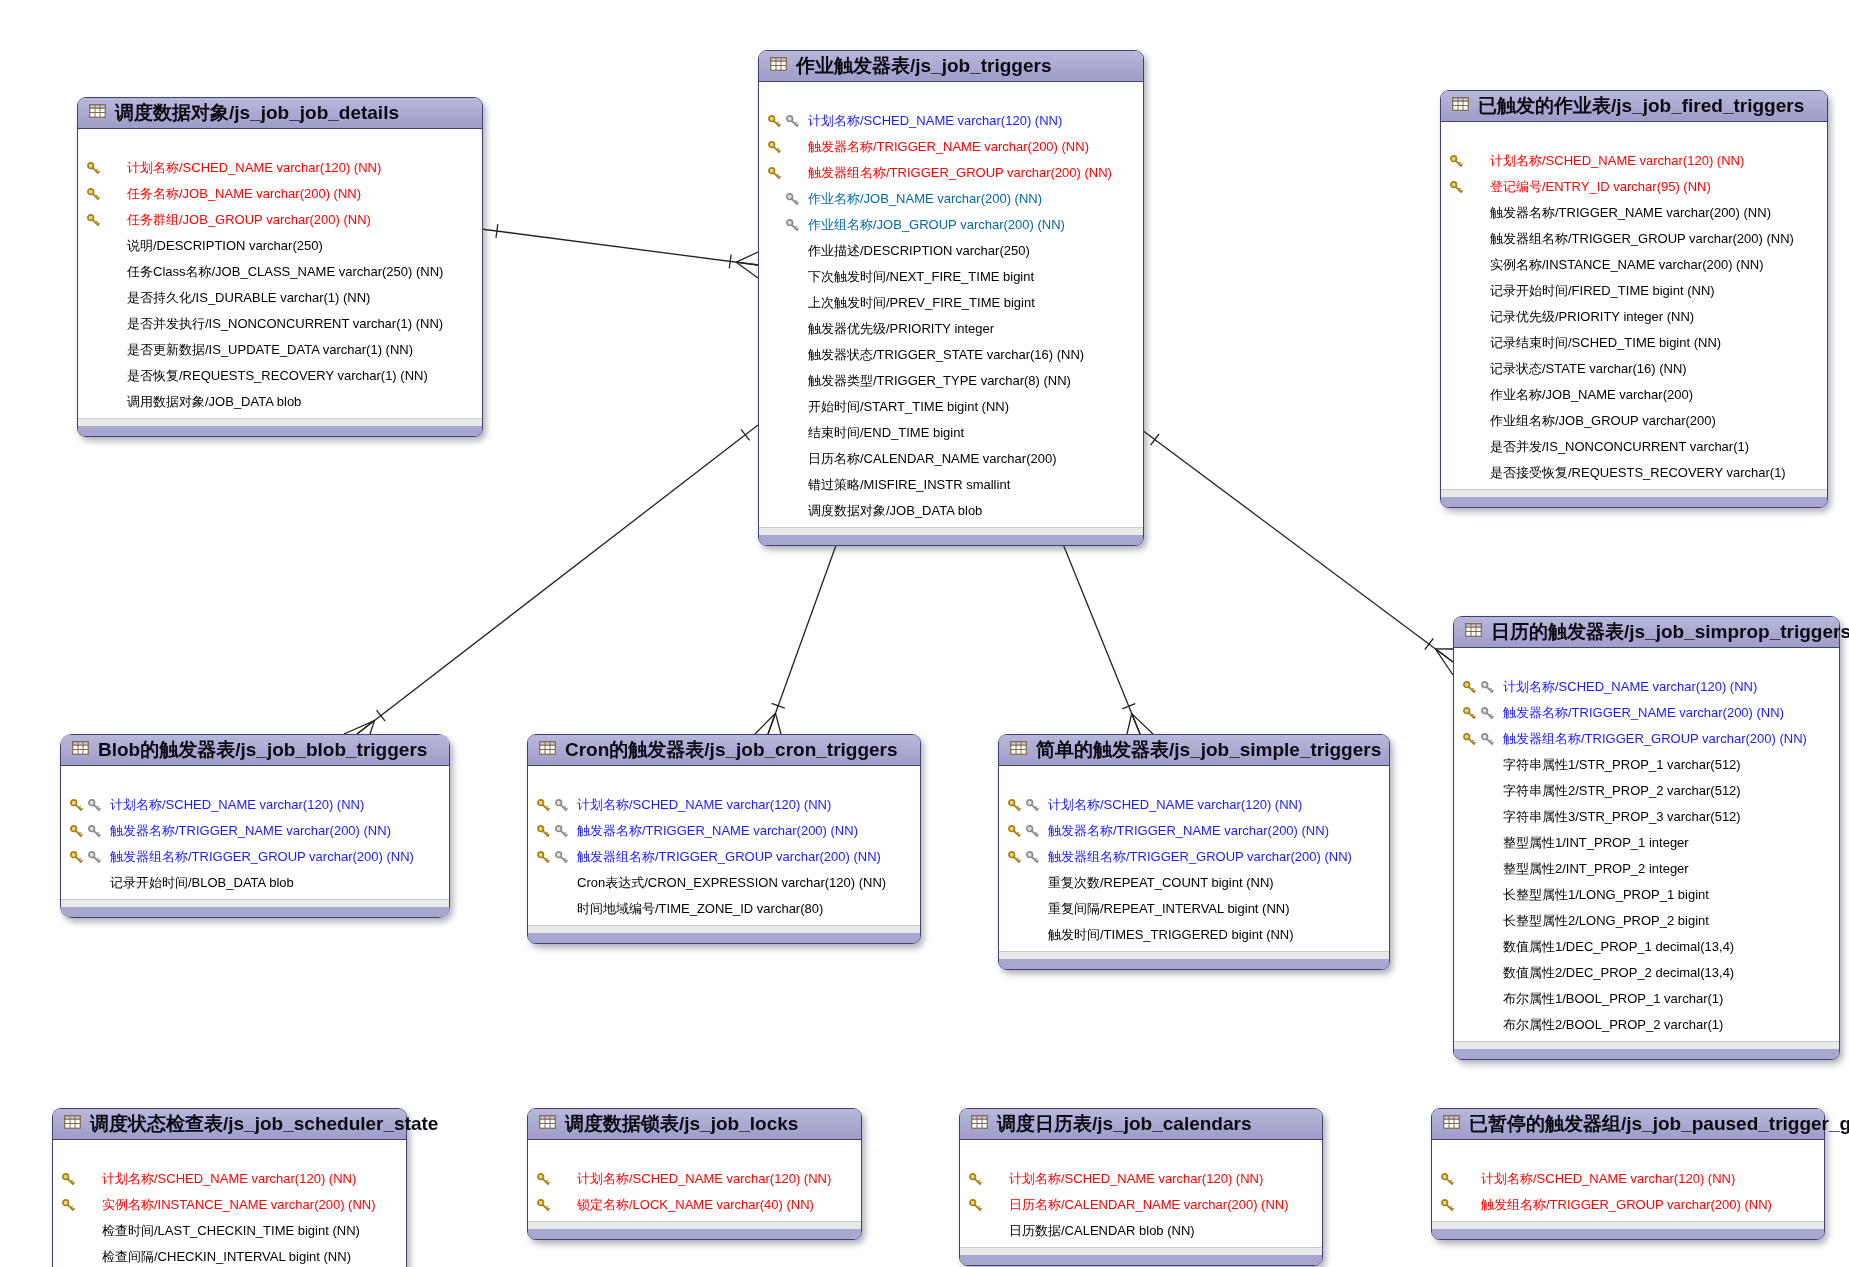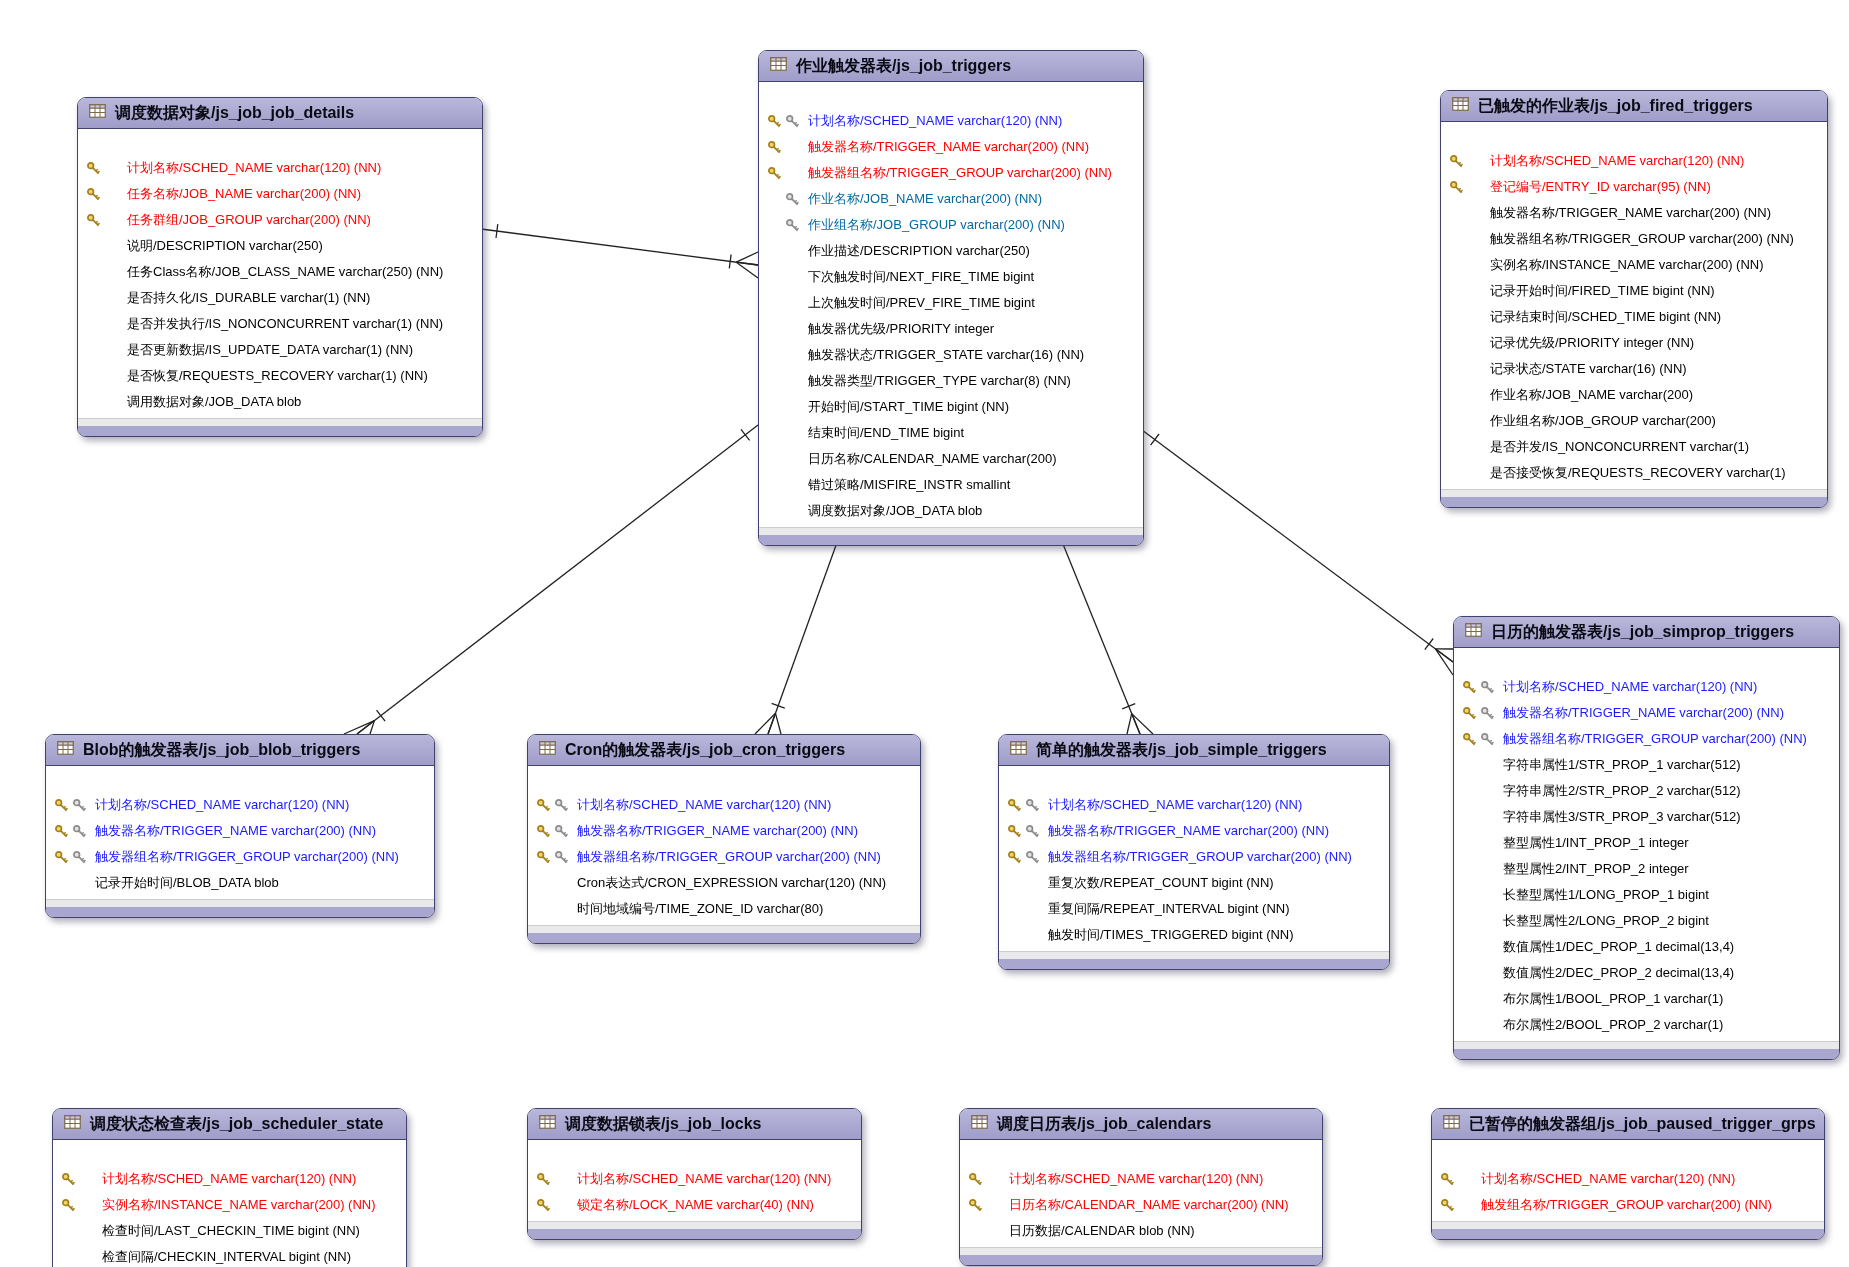--- a/index.html
+++ b/index.html
@@ -15,21 +15,21 @@
     border:1.5px solid #41416e;
     border-radius:9px;
     box-shadow:3px 4px 6px rgba(60,60,90,.4);
   }
   .entity-header{
     height:30px;display:flex;align-items:center;gap:9px;padding:0 11px;
     background:linear-gradient(#b9b7da,#9f9dc9);
     border-bottom:1.5px solid #41416e;
     border-radius:7px 7px 0 0;
   }
-  .entity-title{font-size:16px;font-weight:bold;color:#0a0a14;white-space:nowrap;}
+  .entity-title{font-size:19px;font-weight:bold;color:#0a0a14;white-space:nowrap;}
   .entity-rows{padding:3px 12px 0 0;margin-top:23px;}
   .frow{height:26px;display:flex;align-items:center;padding-left:8px;white-space:nowrap;}
   .kc{width:18px;height:16px;display:inline-flex;align-items:center;justify-content:flex-start;flex:none;}
   .flabel{font-size:13px;margin-left:5px;color:#000;}
   .c-red{color:#ff0000;}
   .c-blue{color:#1a1aff;}
   .c-green{color:#0369a1;}
   .c-black{color:#000000;}
   .f-gray{height:7px;background:#e9e9e9;border-top:1px solid #cccccc;margin-top:3px;}
   .f-lav{height:10px;background:#a9a7cf;border-radius:0 0 7px 7px;}
@@ -350,30 +350,30 @@
           <span class="flabel c-black">实例名称/INSTANCE_NAME varchar(200) (NN)</span>
         </div>
         <div class="frow">
           <span class="kc"></span>
           <span class="kc"></span>
           <span class="flabel c-black">记录开始时间/FIRED_TIME bigint (NN)</span>
         </div>
         <div class="frow">
           <span class="kc"></span>
           <span class="kc"></span>
+          <span class="flabel c-black">记录优先级/PRIORITY integer (NN)</span>
+        </div>
+        <div class="frow">
+          <span class="kc"></span>
+          <span class="kc"></span>
           <span class="flabel c-black">记录结束时间/SCHED_TIME bigint (NN)</span>
         </div>
         <div class="frow">
           <span class="kc"></span>
           <span class="kc"></span>
-          <span class="flabel c-black">记录优先级/PRIORITY integer (NN)</span>
-        </div>
-        <div class="frow">
-          <span class="kc"></span>
-          <span class="kc"></span>
           <span class="flabel c-black">记录状态/STATE varchar(16) (NN)</span>
         </div>
         <div class="frow">
           <span class="kc"></span>
           <span class="kc"></span>
           <span class="flabel c-black">作业名称/JOB_NAME varchar(200)</span>
         </div>
         <div class="frow">
           <span class="kc"></span>
           <span class="kc"></span>
@@ -387,21 +387,21 @@
         <div class="frow">
           <span class="kc"></span>
           <span class="kc"></span>
           <span class="flabel c-black">是否接受恢复/REQUESTS_RECOVERY varchar(1)</span>
         </div>
       </div>
     <div class="f-gray"></div>
     <div class="f-lav"></div>
   </section>
 
-  <section class="entity" style="left:45px;top:734px;width:388px;">
+  <section class="entity" style="left:60px;top:734px;width:388px;border-radius:12px;">
     <div class="entity-header">
       <span class="tbl-icon"><svg width="17" height="14" viewBox="0 0 17 14">
             <rect x="0.75" y="0.75" width="15.5" height="12.5" fill="#ffffff" stroke="#7d6a4a" stroke-width="1.2"></rect>
             <rect x="0.75" y="0.75" width="15.5" height="3.4" fill="#cdc9e6" stroke="#7d6a4a" stroke-width="1.2"></rect>
             <line x1="6" y1="1" x2="6" y2="13" stroke="#7d6a4a"></line>
             <line x1="11" y1="1" x2="11" y2="13" stroke="#7d6a4a"></line>
             <line x1="1" y1="8.5" x2="16" y2="8.5" stroke="#7d6a4a"></line>
           </svg></span>
       <span class="entity-title">Blob的触发器表/js_job_blob_triggers</span>
     </div>

